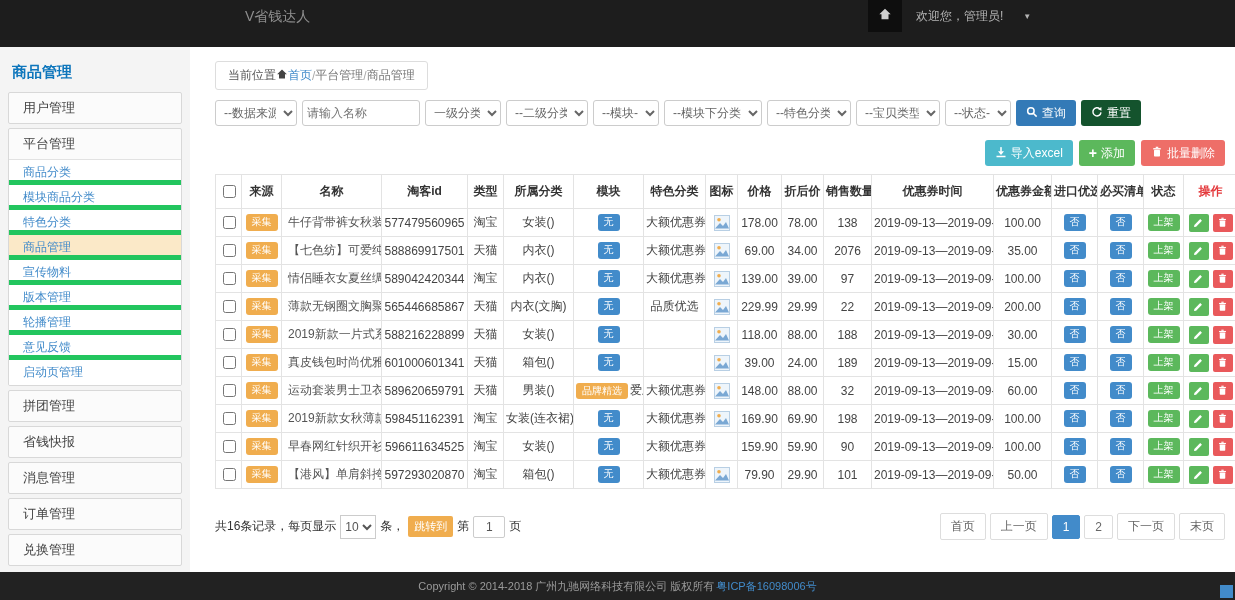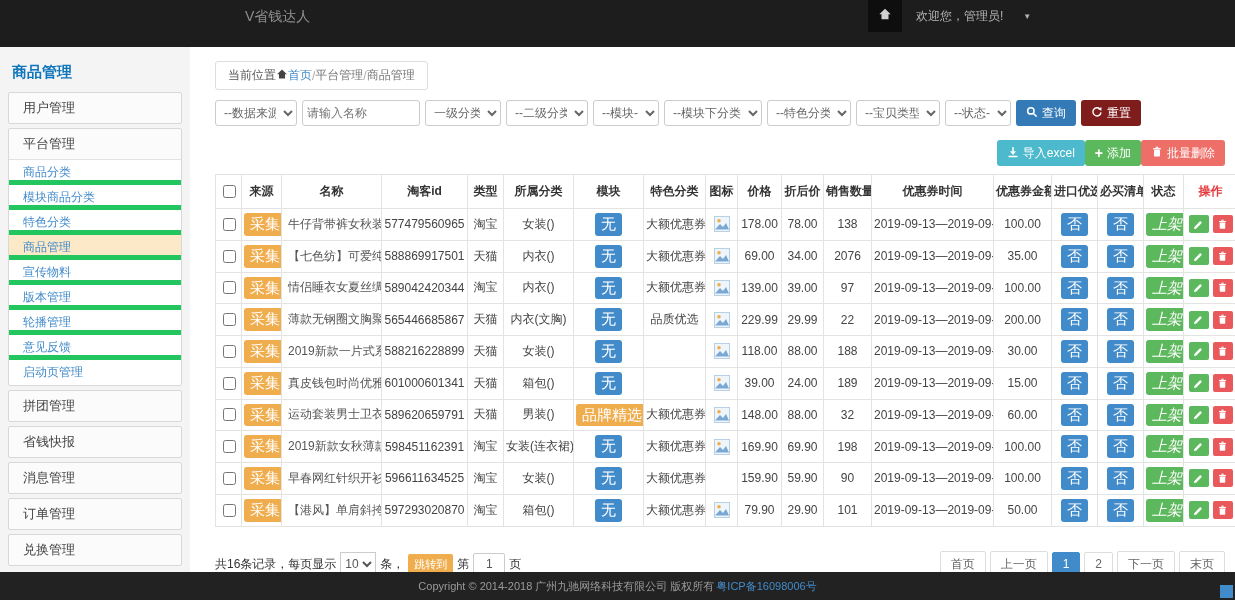--- a/index.html
+++ b/index.html
@@ -30,37 +30,37 @@
   .breadcrumb { display:inline-flex; align-items:center; border:1px solid #ddd; background:#fff; border-radius:3px; padding:5px 12px; font-size:12px; color:#555; }
   .bc-link { color:#428bca; text-decoration:none; cursor:pointer; }
   .bc-sep { color:#aaa; }
   .bc-item { color:#777; }
   
   .filter-bar { margin-top:10px; display:flex; align-items:center; gap:5px; }
   .filter-controls { display:contents; }
   .filter-bar select, .filter-bar input { height:26px; border:1px solid #ccc; border-radius:3px; font-size:12px; color:#666; background:#fff; padding:0 4px; }
   .btn { display:inline-flex; align-items:center; gap:4px; border:none; border-radius:3px; color:#fff; font-size:12px; height:26px; padding:0 10px; cursor:pointer; font-family:inherit; }
   .btn-blue { background:#337ab7; }
-  .btn-cyan { background:#7f1d1d;justify-content:center; }
+  .btn-cyan { background:#14532d;justify-content:center; }
   .btn-teal { background:#4cb9cc; }
   .btn-green { background:#5cb85c; }
   .btn-red { background:#ee6e68; }
   .plus-glyph { font-size:14px; font-weight:bold; line-height:1; }
   
-  .toolbar { margin-top:14px; display:flex; justify-content:flex-end; }
+  .toolbar { margin-top:14px; display:flex; justify-content:flex-end; gap:6px; }
   
   .grid { width:100%; border-collapse:collapse; table-layout:fixed; margin-top:8px; font-size:12px; }
   .grid th, .grid td { border:1px solid #e3e3e3; text-align:center; padding:4px 2px; color:#444; overflow:hidden; white-space:nowrap; }
   .grid th { font-weight:bold; color:#333; padding:7px 2px; background:#fff; }
   .grid th.op-col { color:#e4393c; }
   .grid td.name-cell { text-align:left; padding-left:6px; color:#555; }
-  .badge { display:inline-block; color:#fff; border-radius:3px; padding:2px 6px; font-size:15px; line-height:1.25; }
+  .badge { display:inline-block; color:#fff; border-radius:3px; padding:2px 6px; font-size:10px; line-height:1.25; }
   .badge-orange { background:#f0ad4e; }
   .badge-blue { background:#428bca; cursor:pointer; }
-  .badge-green { background:#5cb85c; cursor:pointer;font-style:italic; }
+  .badge-green { background:#5cb85c; cursor:pointer; }
   .module-extra { margin-left:2px; color:#444; }
   .thumb svg { display:block; margin:0 auto; }
   .op-btn { display:inline-flex; align-items:center; justify-content:center; width:20px; height:18px; border:none; border-radius:2px; cursor:pointer; padding:0; vertical-align:middle; }
   .op-edit { background:#5cb85c; margin-right:4px; }
   .op-del { background:#e9595b; }
   
   .pager-row { position:relative; margin-top:24px; display:flex; justify-content:flex-end; align-items:center; font-size:12px; color:#333; }
   .pager-summary { position:absolute; left:0; top:50%; transform:translateY(-50%); display:flex; align-items:center; gap:4px; }
   .pager-summary select { height:24px; border:1px solid #ccc; font-size:12px; color:#555; background:#fff; }
   .jump-btn { background:#f0ad4e; color:#fff; padding:3px 6px; border-radius:2px; font-size:11px; cursor:pointer; }

